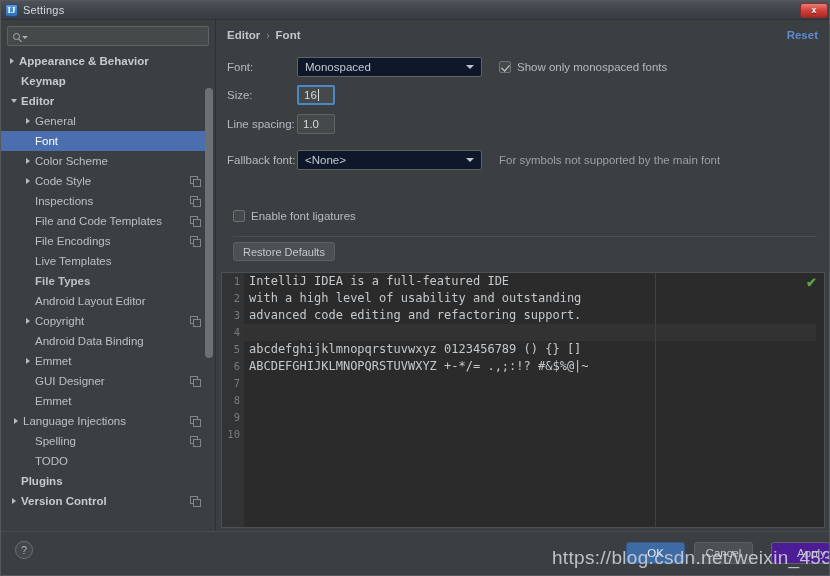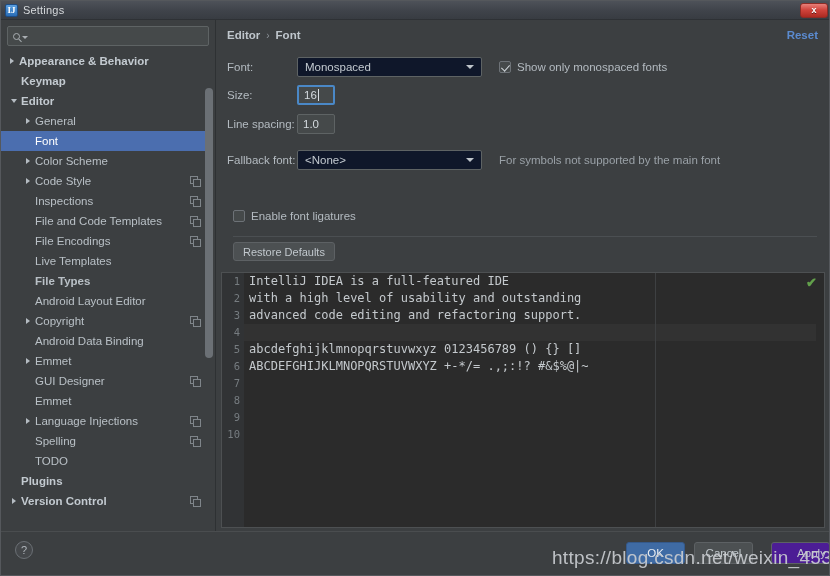--- a/index.html
+++ b/index.html
@@ -375,21 +375,21 @@
           </div>
           <div class="tree-row" style="padding-left: 20px;">
             <span class="twisty"></span>
             <span class="tree-label">GUI Designer</span>
             <span class="copy-ic"></span>
           </div>
           <div class="tree-row" style="padding-left: 20px;">
             <span class="twisty"></span>
             <span class="tree-label">Emmet</span>
           </div>
-          <div class="tree-row" style="padding-left: 20px; align-items: center;">
+          <div class="tree-row" style="padding-left: 8px; align-items: center;">
             <span class="twisty">
               <span class="tri-right"></span>
             </span>
             <span class="tree-label">Language Injections</span>
             <span class="copy-ic"></span>
           </div>
           <div class="tree-row" style="padding-left: 20px;">
             <span class="twisty"></span>
             <span class="tree-label">Spelling</span>
             <span class="copy-ic"></span>

